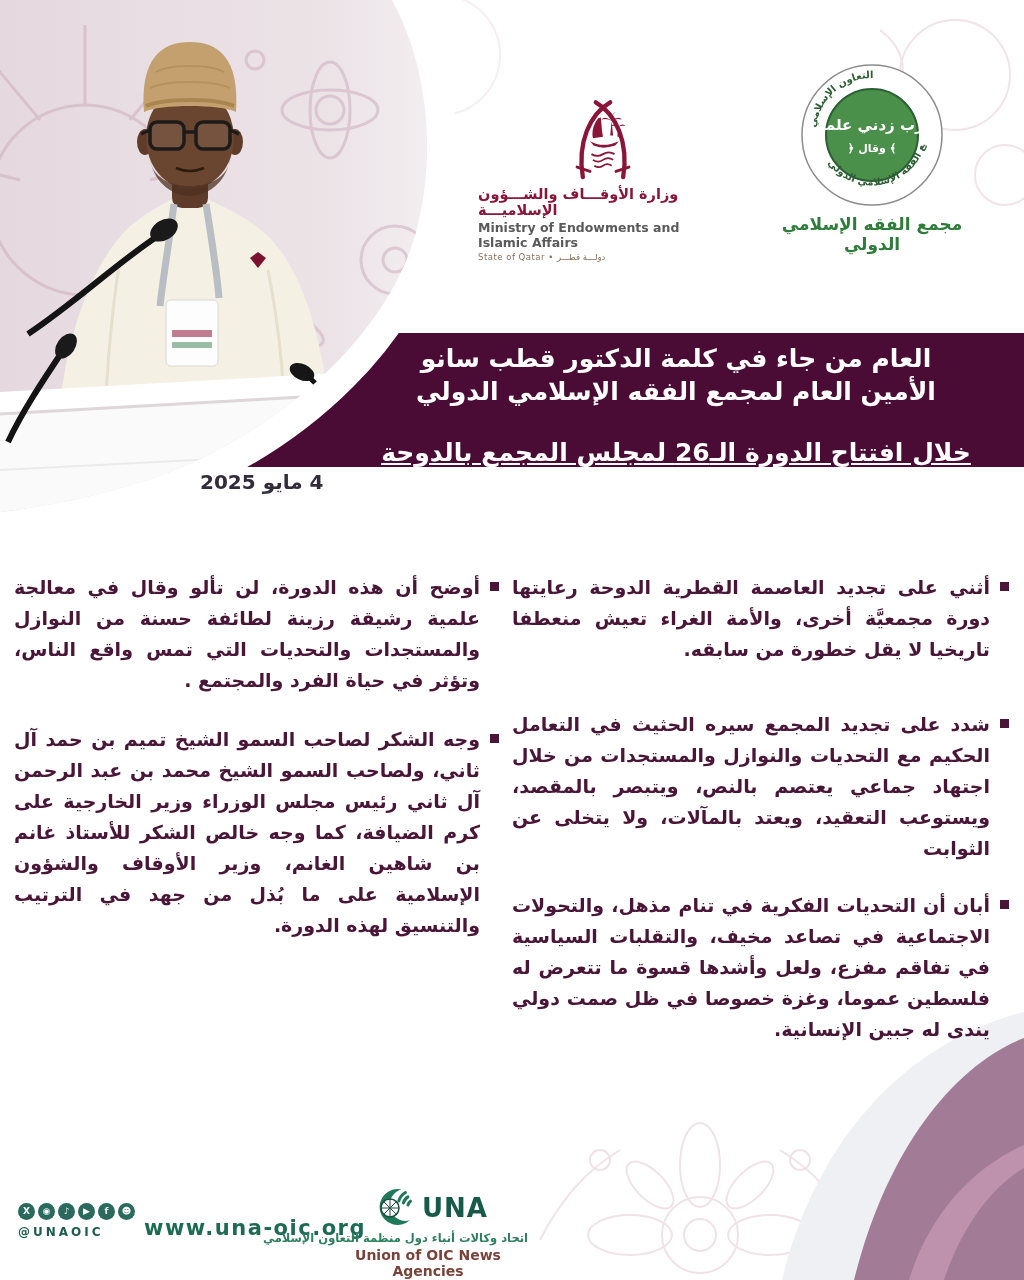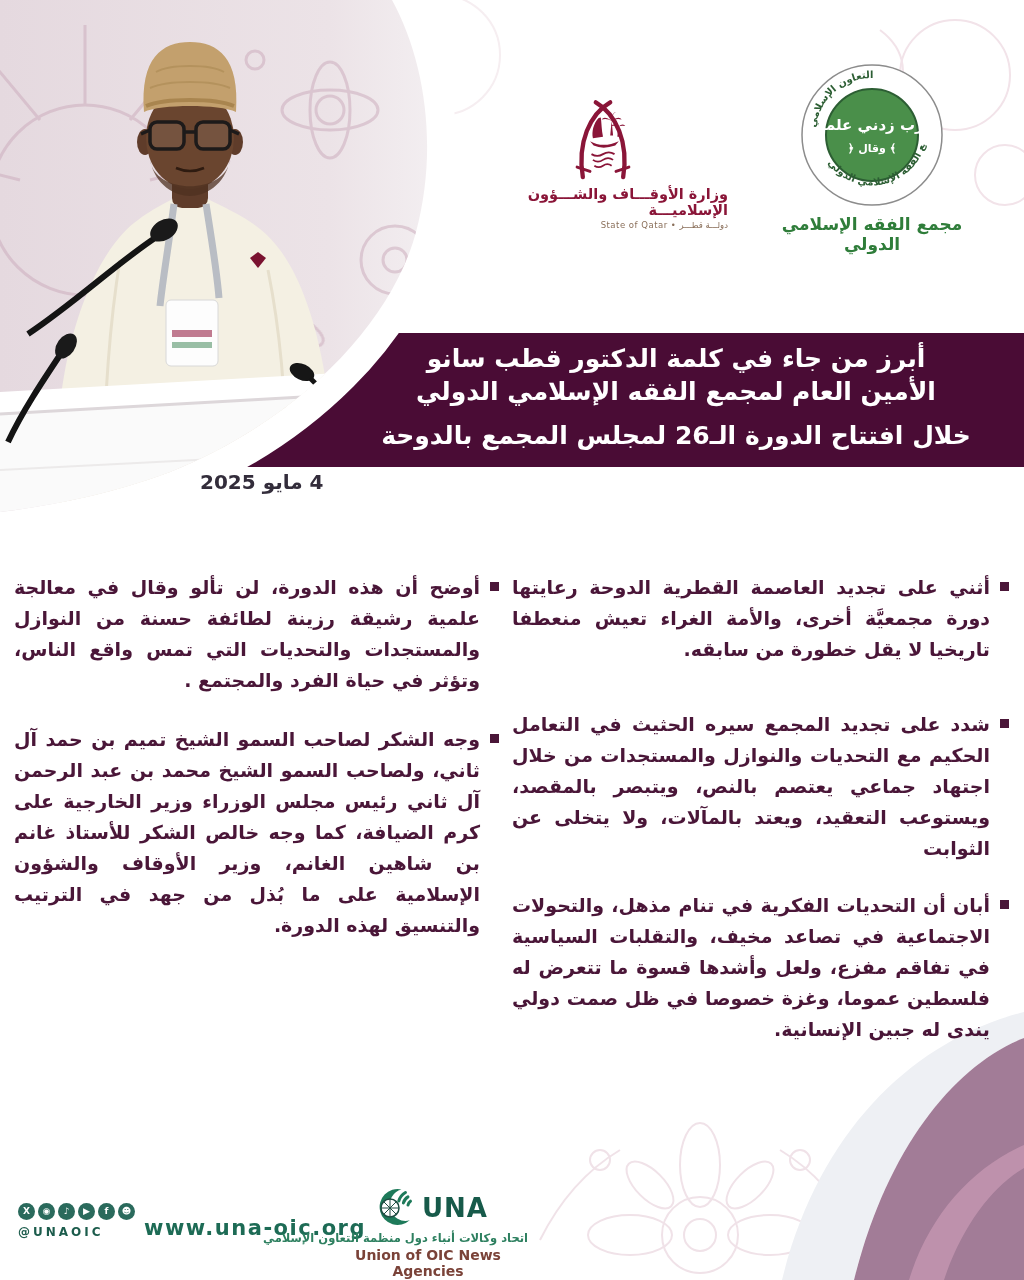--- a/index.html
+++ b/index.html
@@ -7,31 +7,31 @@
   .page{position:relative;width:1024px;height:1280px;background:#ffffff;overflow:hidden;margin:0 auto;}
   .layer{position:absolute;pointer-events:none;}
 
   
   .bg-decor{left:0;top:0;width:1024px;height:1280px;z-index:1;}
 
   
   .banner{position:absolute;left:0;top:333px;width:1024px;height:134px;background:#4a0c35;z-index:2;}
   .banner-text{position:absolute;left:340px;right:12px;top:9px;text-align:center;direction:rtl;
     color:#ffffff;font-weight:bold;font-size:25px;line-height:33px;}
-  .banner-text .l3{margin-top:11px;}
+  .banner-text .l3{margin-top:28px;text-decoration:underline;}
 
   
   .photo{position:absolute;left:0;top:0;width:470px;height:545px;z-index:3;}
 
   
   .date{position:absolute;left:200px;top:470px;width:150px;direction:rtl;text-align:left;
     color:#332d3b;font-weight:bold;font-size:20px;z-index:4;}
 
   
-  .ministry{position:absolute;left:478px;top:96px;width:250px;text-align:right;z-index:4;}
+  .ministry{position:absolute;left:478px;top:96px;width:250px;text-align:left;z-index:4;}
   .ministry .ar{color:#8a1538;font-weight:bold;font-size:14.5px;direction:rtl;margin-top:4px;}
   .ministry .en{color:#5a5a5a;font-weight:bold;font-size:12.5px;margin-top:2px;}
   .ministry .state{color:#8a6f5a;font-size:8.5px;margin-top:2px;letter-spacing:.5px;}
 
   .fiqh{position:absolute;left:772px;top:60px;width:200px;text-align:center;z-index:4;}
   .fiqh-caption{color:#2f7d3a;font-weight:bold;font-size:17px;direction:rtl;margin-top:4px;
     font-family:"DejaVu Serif","DejaVu Sans",serif;}
 
   
   .col{position:absolute;top:572px;direction:rtl;color:#4a1638;font-weight:bold;
@@ -99,21 +99,21 @@
   </svg>
 
   <svg class="layer corner" viewBox="0 0 500 270">
     <path d="M500,2 C390,30 295,120 258,270 L330,270 C362,140 430,55 500,28 Z" fill="#eef0f4"></path>
     <path d="M500,28 C430,55 362,140 330,270 L500,270 Z" fill="#a27c97"></path>
     <path d="M500,135 C448,158 405,205 385,270 L420,270 C438,215 470,175 500,158 Z" fill="#c193ae" opacity="0.9"></path>
   </svg>
 
   <div class="banner">
     <div class="banner-text">
-      <div class="l1">أبرز من جاء في كلمة الدكتور قطب سانو</div>
+      <div class="l1">العام من جاء في كلمة الدكتور قطب سانو</div>
       <div class="l2">الأمين العام لمجمع الفقه الإسلامي الدولي</div>
       <div class="l3">خلال افتتاح الدورة الـ26 لمجلس المجمع بالدوحة</div>
     </div>
   </div>
 
   <svg class="photo" viewBox="0 0 470 545">
     <defs>
       <clipPath id="blobClip">
         <path d="M0,0 L392,0 C426,62 438,150 416,232 C392,322 300,420 170,472 C112,494 50,506 0,512 Z"></path>
       </clipPath>
@@ -209,20 +209,21 @@
         <path d="M71,42 q-7,-6 -10,-1 q6,-1 10,1 M71,42 q7,-6 10,-1 q-6,-1 -10,1"></path>
         <path d="M32,62 Q50,72 72,62 L67,68 Q50,74 37,68 Z"></path>
       </g>
       <g stroke="#8a1538" stroke-width="2.5" fill="none">
         <path d="M34,80 q8,5 16,0 q8,-5 16,0"></path>
         <path d="M36,88 q7,5 14,0 q7,-5 14,0"></path>
         <path d="M38,96 q6,4 12,0 q6,-4 12,0"></path>
       </g>
     </svg>
     <div class="ar">وزارة الأوقـــاف والشـــؤون الإسلاميـــة</div>
+    <div class="en">Ministry of Endowments and Islamic Affairs</div>
     <div class="state">State of Qatar • دولـــة قطـــر</div>
   </div>
 
   <div class="fiqh">
     <svg width="150" height="150" viewBox="0 0 150 150" style="display:block;margin:0 auto;">
       <defs>
         <path id="ringTop" d="M75,18 a57,57 0 0 1 57,57"></path>
         <path id="ringTopL" d="M18,75 a57,57 0 0 1 57,-57"></path>
         <path id="ringBot" d="M22,85 a55,55 0 0 0 106,0"></path>
       </defs>

